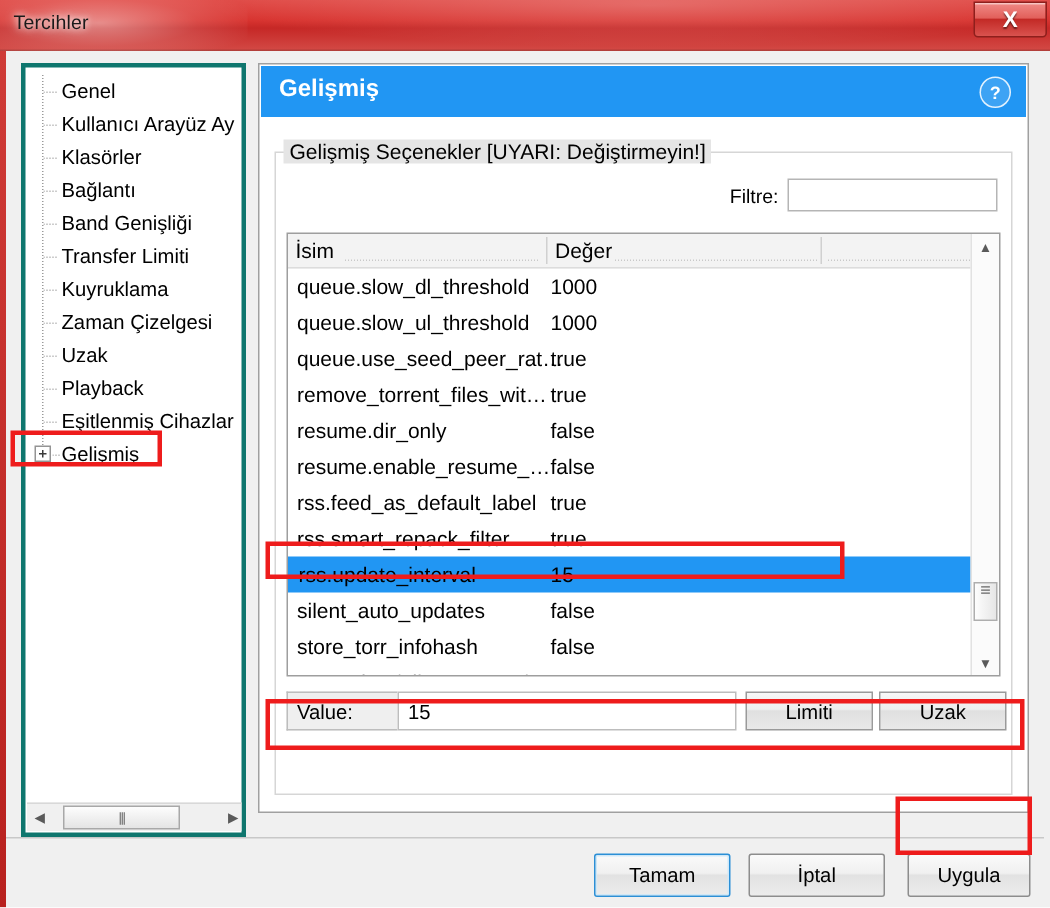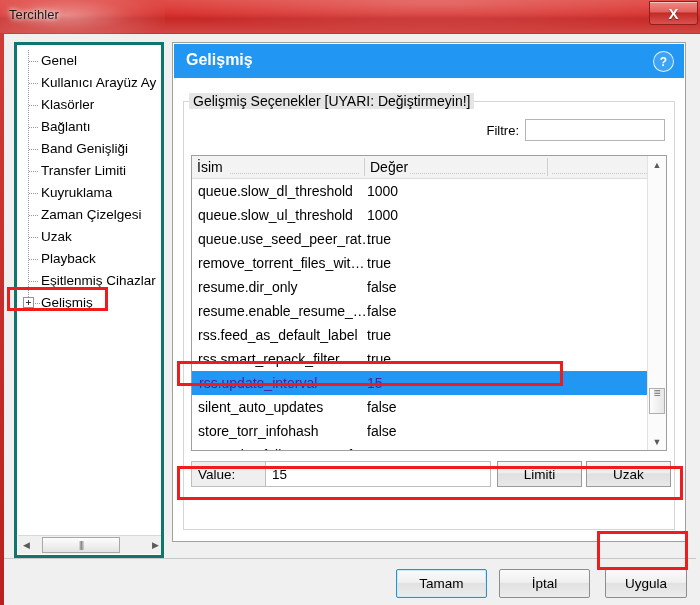--- a/index.html
+++ b/index.html
@@ -265,21 +265,21 @@
     position: relative;
     height: 24px; line-height: 24px;
     font-size: 14px;
     white-space: nowrap;
     cursor: default;
   }
   .row .c-name { position: absolute; left: 6px; top: 0; }
   .row .c-val  { position: absolute; left: 175px; top: 0; }
   .row.selected {
     background: #2196f3;
-    color: #4c1d95;
+    color: #000000;
     width: 456px;
   }
   .row.selected .c-name { left: 7px; }
 
   .vscroll {
     position: absolute; right: 0; top: 0;
     width: 18px; height: 294px;
     background: #fbfbfb;
     border-left: 1px solid #e2e2e2;
   }

